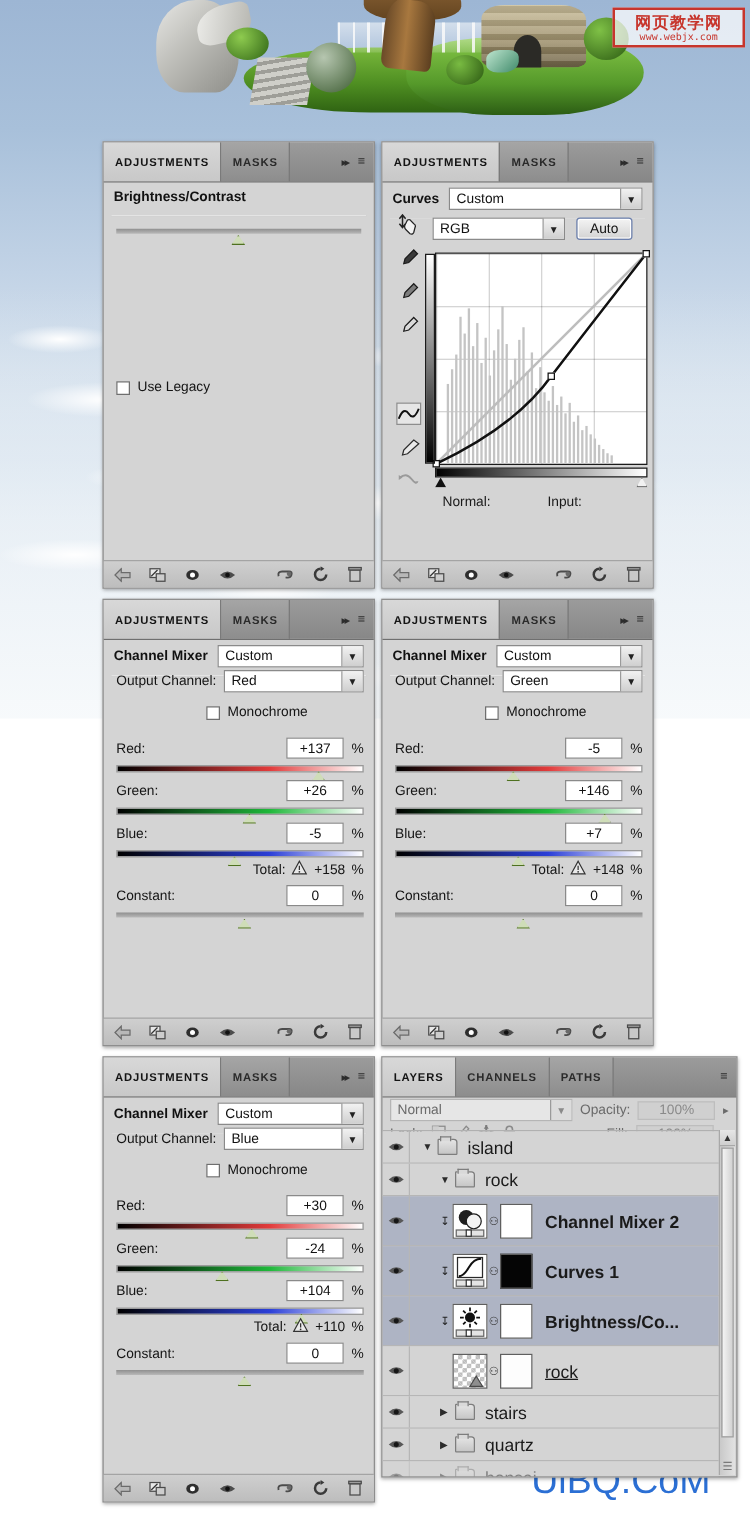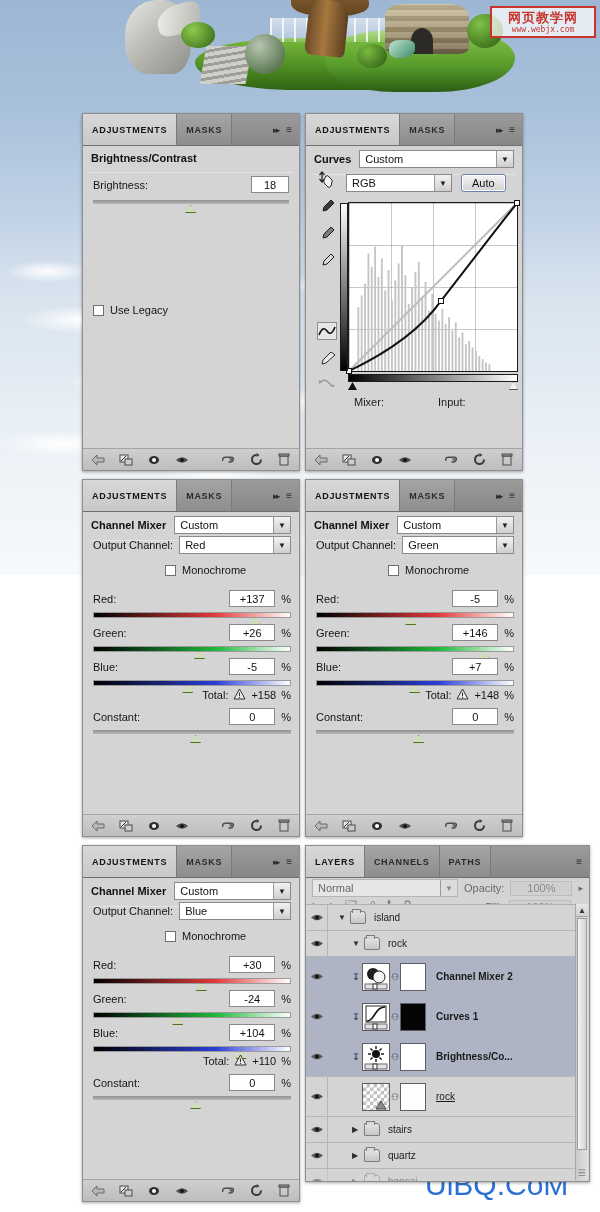--- a/index.html
+++ b/index.html
@@ -271,21 +271,21 @@
   .lrow .indent { display: inline-block; }
   .folder {
     width: 16px; height: 13px; background: linear-gradient(180deg,#e4e4e4,#c6c6c6);
     border: 1px solid #7d7d7d; border-radius: 1px 3px 1px 1px; position: relative;
   }
   .folder::before {
     content: ""; position: absolute; left: 1px; top: -3px; width: 7px; height: 3px;
     background: #d9d9d9; border: 1px solid #7d7d7d; border-bottom: none;
   }
   .tri { font-size: 8px; color: #2b2b2b; width: 10px; display: inline-block; }
-  .lname { font-size: 10px; color: #1a1a1a; }
+  .lname { font-size: 14px; color: #1a1a1a; }
   .lname.bold { font-weight: bold; }
   .lname.link { text-decoration: underline; }
   .thumbnail {
     width: 28px; height: 28px; background: #fff; border: 1px solid #5f5f5f;
     display: flex; align-items: center; justify-content: center; position: relative;
   }
   .mask-thumb { width: 26px; height: 28px; border: 1px solid #5f5f5f; }
   .linkicon { width: 10px; text-align: center; font-size: 9px; color: #333; }
   .clip-arrow { width: 12px; font-size: 9px; color: #222; text-align: center; }
   .checker {
@@ -351,24 +351,20 @@
       <div class="tab-icons">
         <span class="icon-dblchev">▸▸</span>
         <span class="icon-menu">≡</span>
       </div>
     </div>
 
     <div class="panel-title">Brightness/Contrast</div>
     <div class="hr"></div>
 
     <div style="position:absolute; left:10px; top:62px; right:10px;">
-      <div style="display:flex; align-items:center;">
-        <span class="row-label">Brightness:</span>
-        <div class="ps-field" style="margin-left:auto; width:38px;">18</div>
-      </div>
       <div style="position:relative; margin-top:7px;">
         <div class="track plain"></div>
         <div class="thumb" style="left:47%;"></div>
       </div>
     </div>
 
 
     <div style="position:absolute; left:10px; top:190px; display:flex; align-items:center; gap:6px;">
       <span class="chk"></span>
       <span class="row-label">Use Legacy</span>
@@ -541,21 +537,21 @@
       </svg>
       <div style="position:absolute; left:-3px; bottom:-3px; width:6px; height:6px; background:#fff; border:1.5px solid #111;"></div>
       <div style="position:absolute; left:89px; top:95px; width:6px; height:6px; background:#fff; border:1.5px solid #111;"></div>
       <div style="position:absolute; right:-3px; top:-3px; width:6px; height:6px; background:#fff; border:1.5px solid #111;"></div>
       <div class="gradient-strip-v"></div>
     </div>
     <div style="position:absolute; left:42px; top:260px; width:170px; height:8px; background:linear-gradient(90deg,#000,#fff); border:1px solid #1b1b1b;"></div>
     <div class="tone-black" style="left:42px; top:268px;"></div>
     <div class="tone-white" style="left:203px; top:268px;"></div>
 
-    <div style="position:absolute; left:48px; top:282px;" class="io-label">Mixer:</div>
+    <div style="position:absolute; left:48px; top:282px;" class="io-label">Normal:</div>
     <div style="position:absolute; left:132px; top:282px;" class="io-label">Input:</div>
 
     <div class="panel-footer">
       <span class="fi">
         <svg width="14" height="12" viewBox="0 0 14 12">
             <path d="M6 1 L1 6 L6 11 L6 8 L13 8 L13 4 L6 4 Z" fill="#b8b8b8" stroke="#6b6b6b"></path>
           </svg>
       </span>
       <span class="fi">
         <svg width="14" height="12" viewBox="0 0 14 12">

